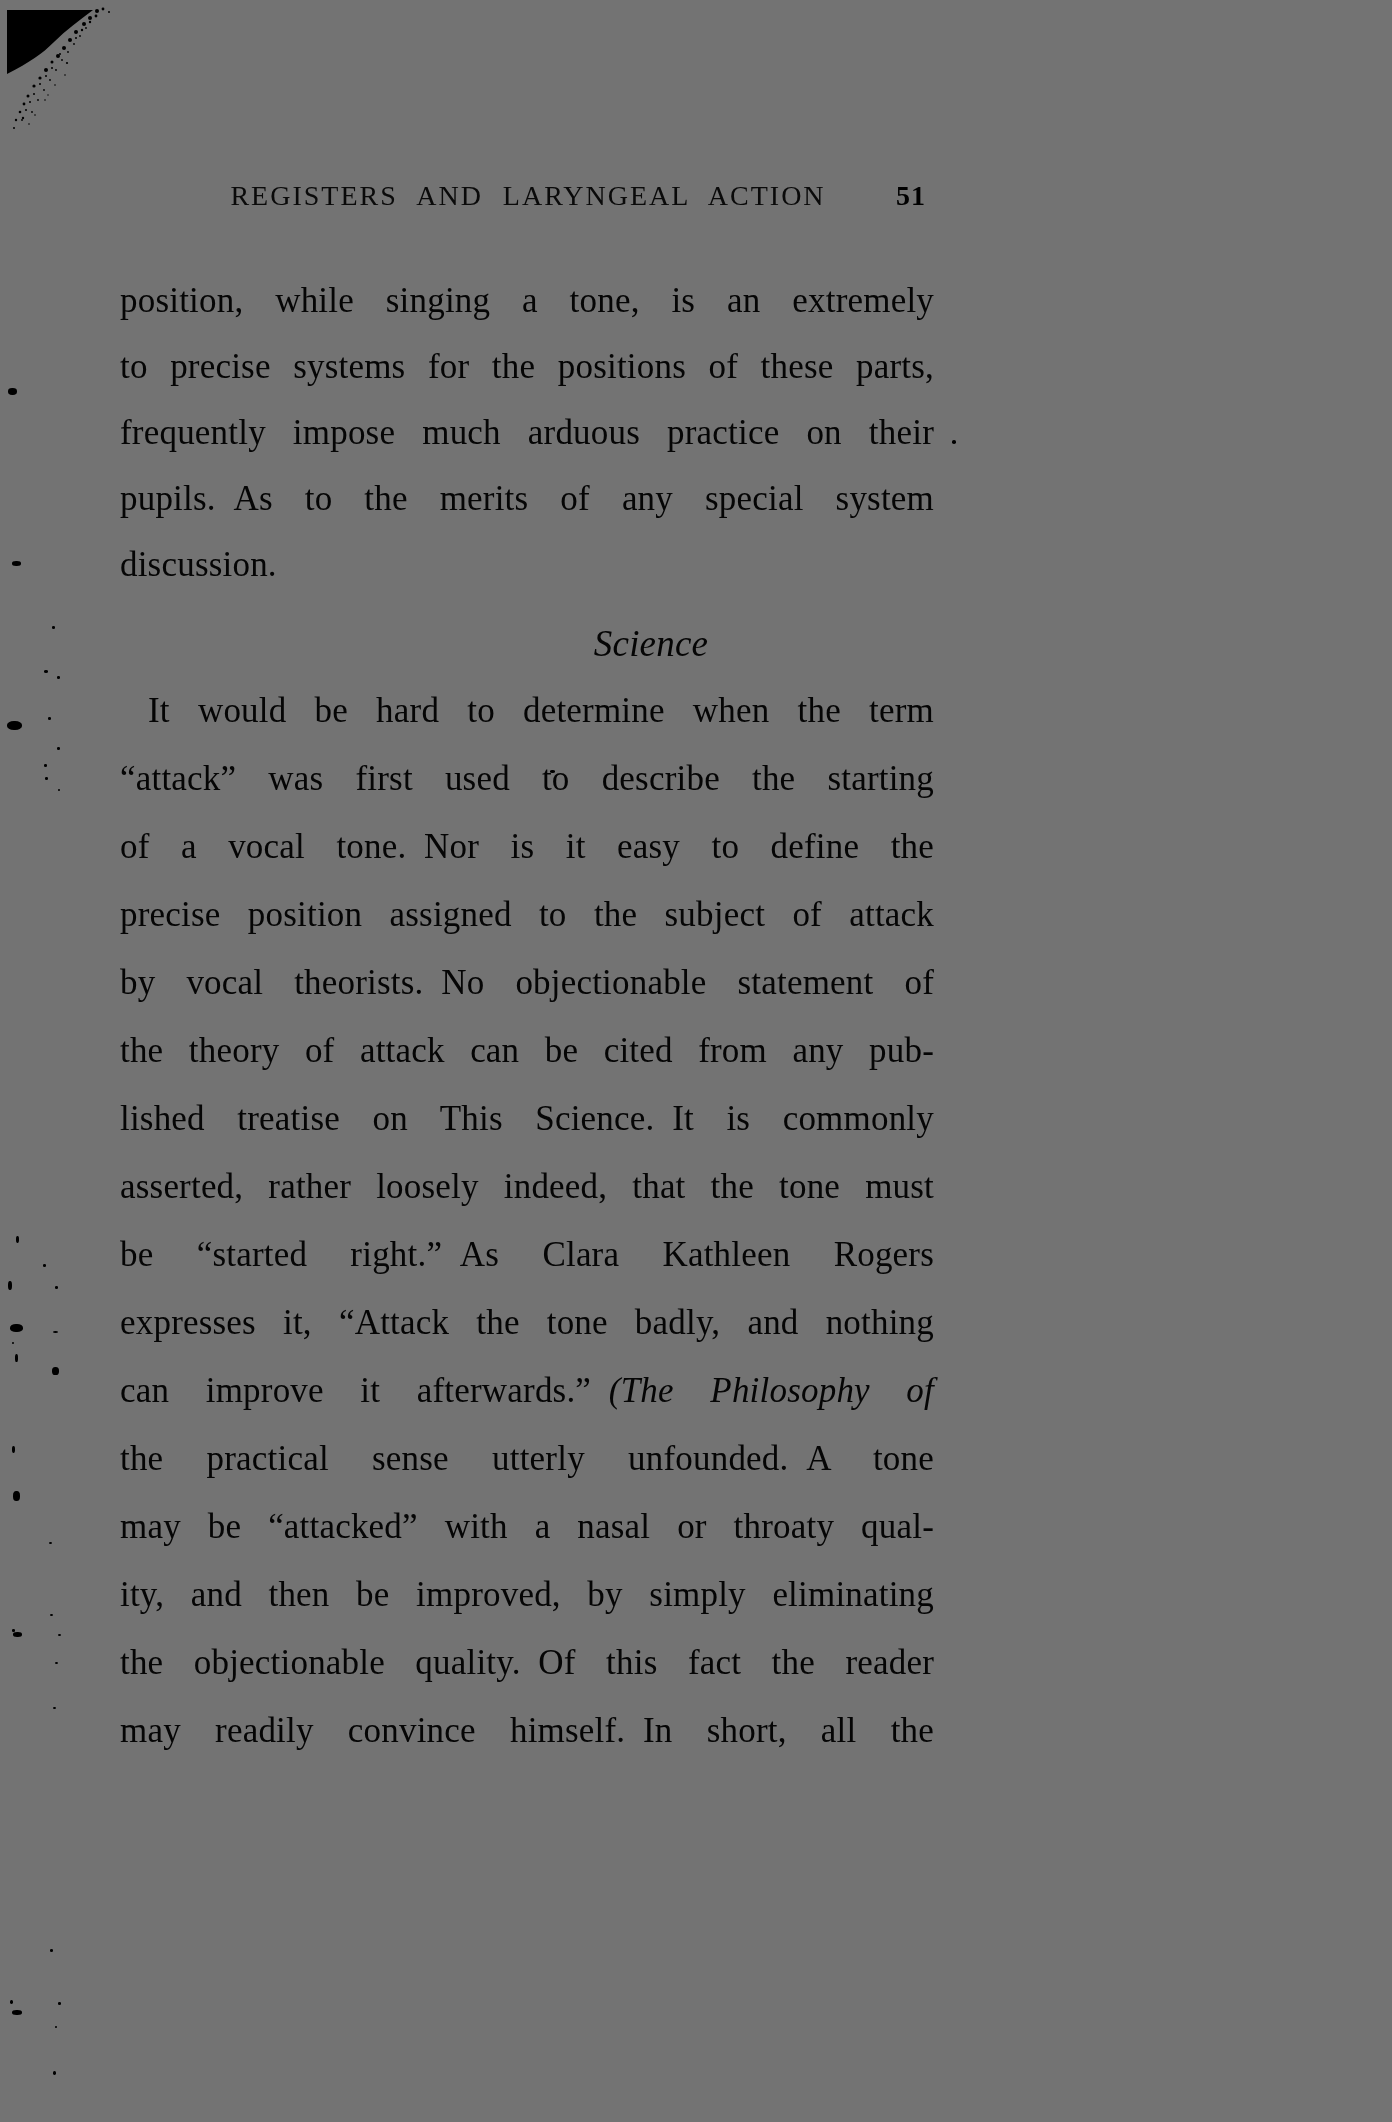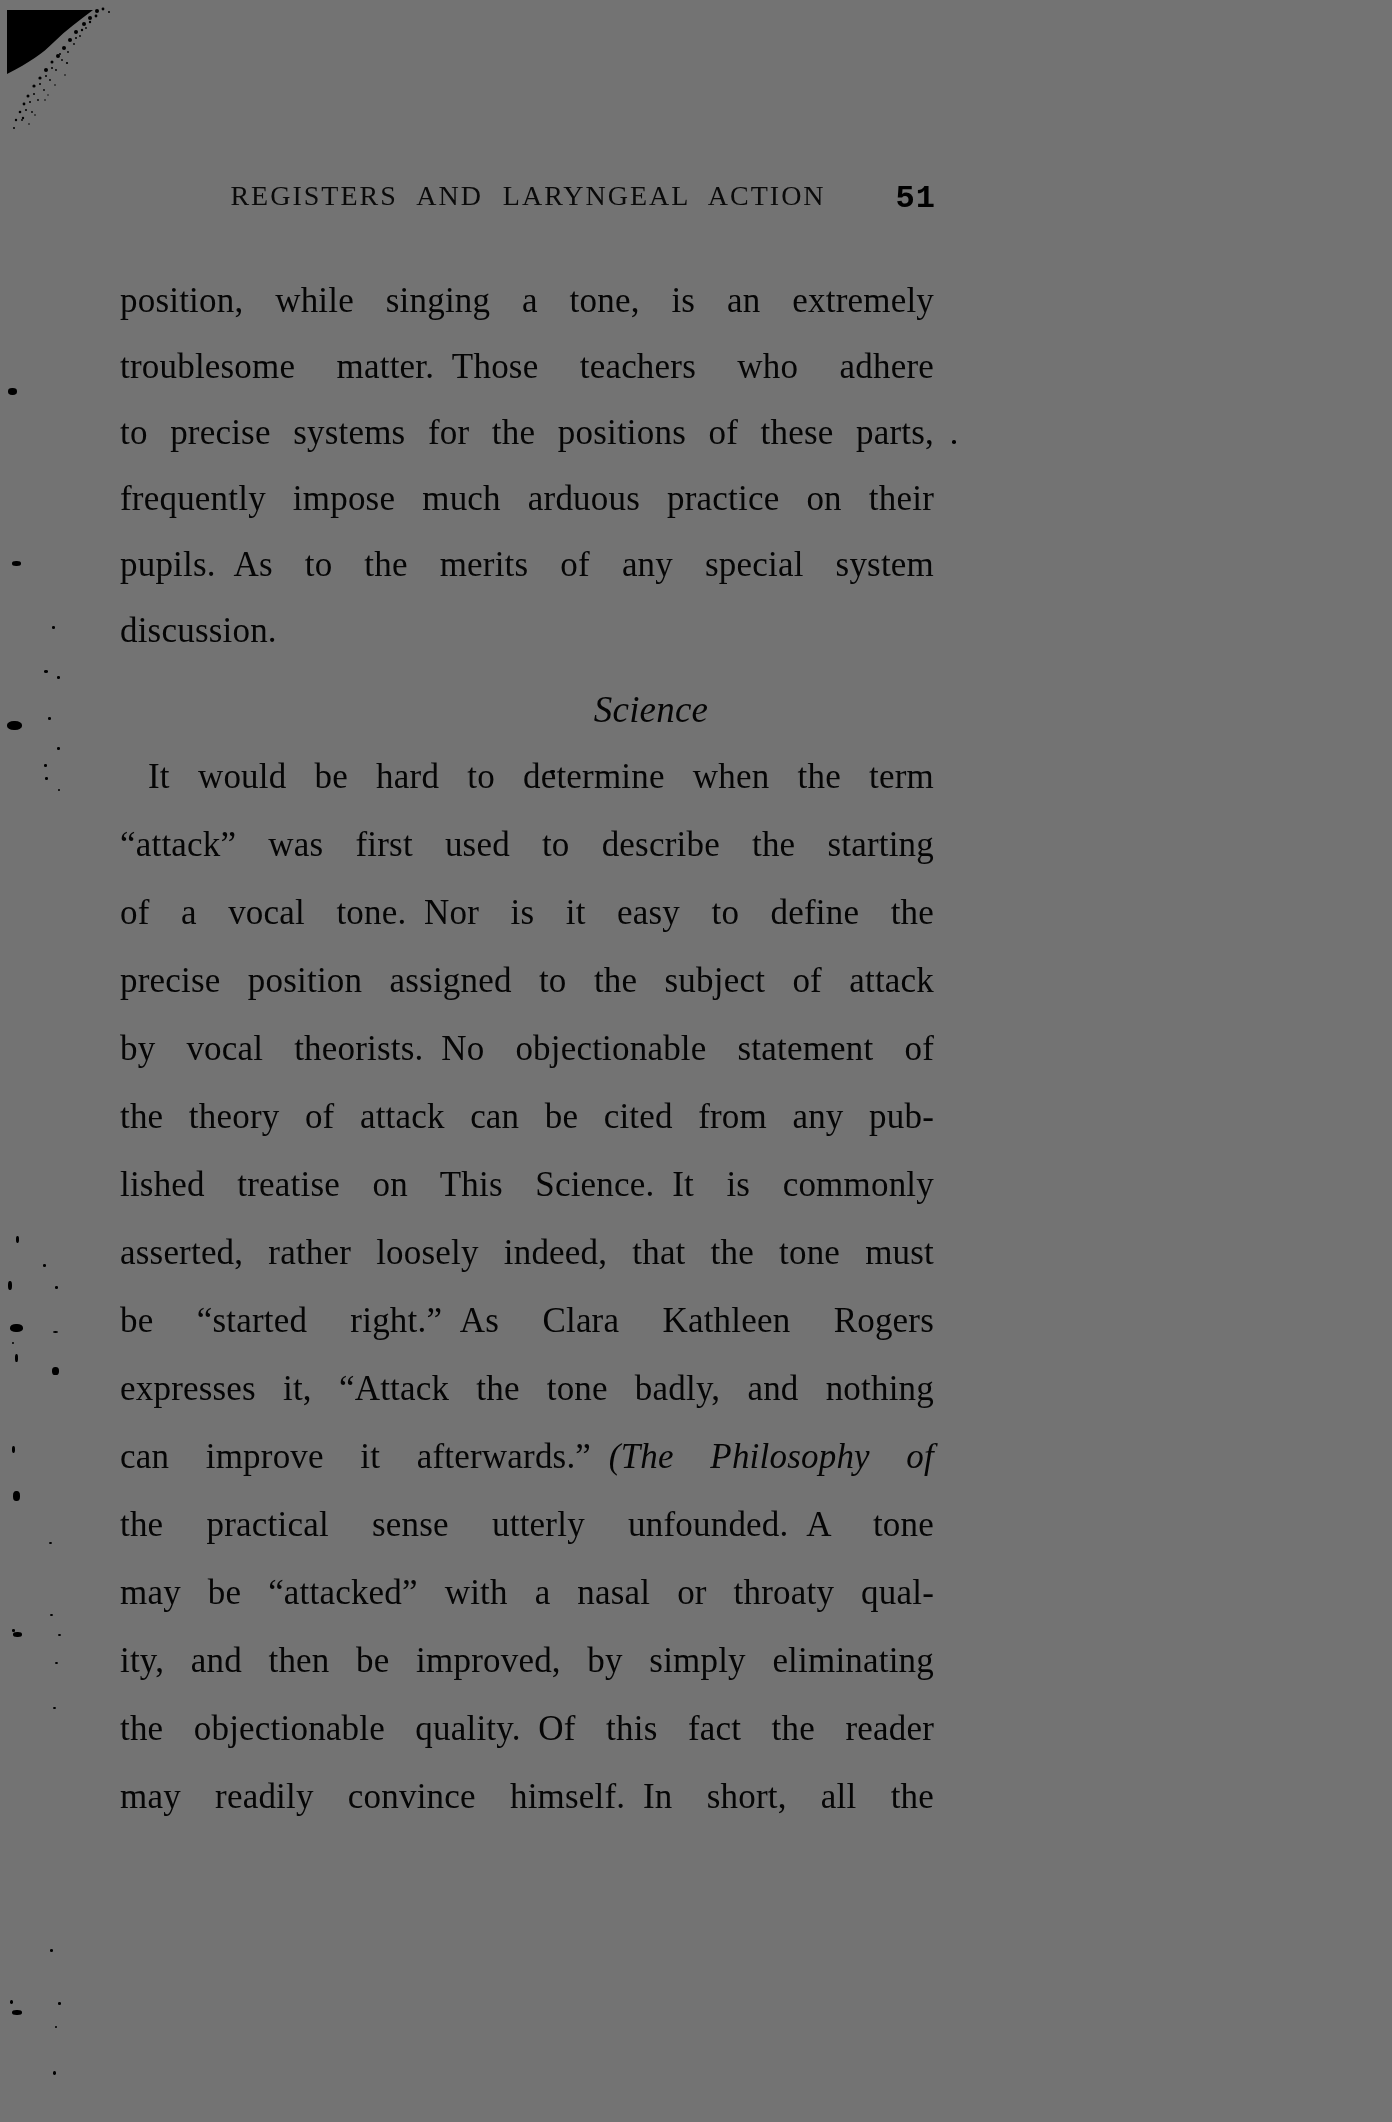--- a/index.html
+++ b/index.html
@@ -24,26 +24,25 @@
     display: block;
     text-align: center;
     font-size: 28px;
     letter-spacing: 2px;
     word-spacing: 11px;
     white-space: nowrap;
     color: #0a0a0a;
   }
   .header-page-num {
     position: absolute;
-    right: 0;
+    right: 10px;
     top: 0;
-    font-size: 32px;
+    font-size: 28px;
     font-weight: bold;
     letter-spacing: 1px;
-    font-family: Liberation Mono, monospace;
   }
   
   .text-col {
     position: absolute;
     top: 268px;
     left: 120px;
     width: 814px;
   }
   .line {
     font-size: 35px;
@@ -136,21 +135,20 @@
   </svg>
 
   <div class="header">
     <span class="header-title">REGISTERS AND LARYNGEAL ACTION</span>
     <span class="header-page-num">51</span>
   </div>
 
   <div class="text-col" id="text-col">
       <div>
         <div class="line"><span>position, while singing a tone, is an extremely</span></div>
-        <div class="line"><span>troublesome matter. Those teachers who adhere</span></div>
         <div class="line"><span>to precise systems for the positions of these parts,</span></div>
         <div class="line"><span>frequently impose much arduous practice on their</span></div>
         <div class="line"><span>pupils. As to the merits of any special system</span></div>
         <div class="line no-just"><span>discussion.</span></div>
       </div>
       <div>
         <div class="line heading"><span class="it">Science</span></div>
       </div>
       <div class="para2 para2">
         <div class="line indent"><span>It would be hard to determine when the term</span></div>

